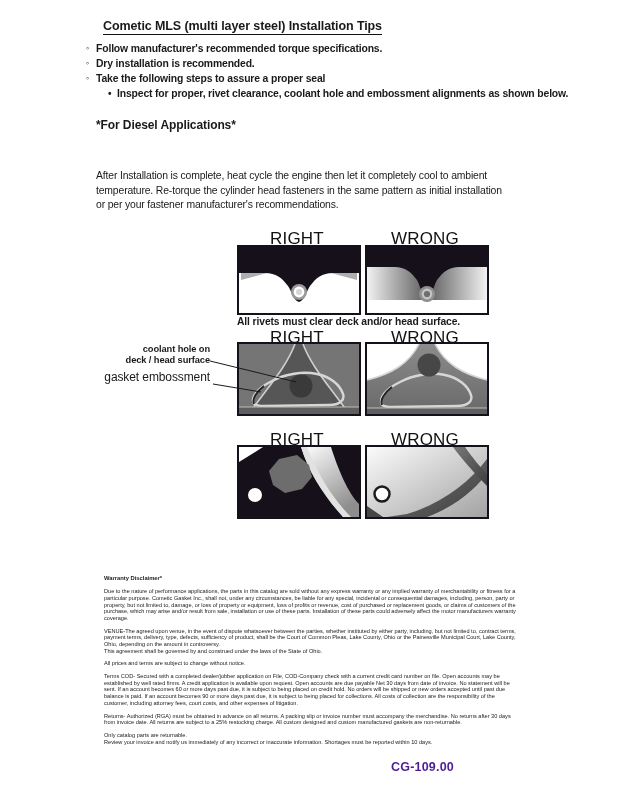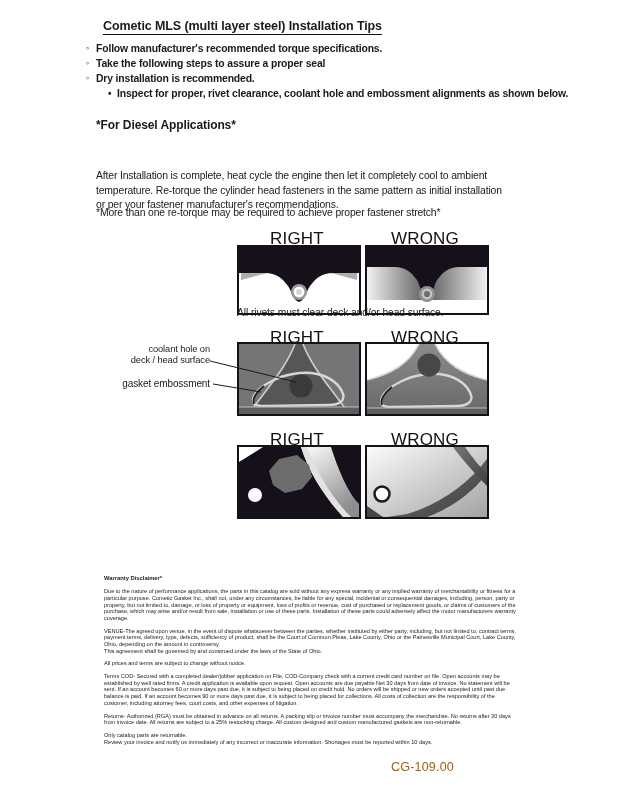--- a/index.html
+++ b/index.html
@@ -20,47 +20,46 @@
   .diesel-heading{left:96px;top:118px;font-size:12px;font-weight:bold;letter-spacing:-0.1px;}
   .body-para{left:96px;width:460px;font-size:10.4px;letter-spacing:-0.15px;line-height:14.6px;white-space:pre-line;}
   .p1{top:135px;}
   .p2{top:169px;}
   .note{top:206px;}
   .dg-header{width:120px;text-align:center;font-size:17px;letter-spacing:0.2px;color:#111;}
   .dg-box{
     width:120px;box-sizing:content-box;border:2px solid #15101a;line-height:0;background:#fff;
   }
   .dg-caption{font-size:10.3px;letter-spacing:-0.1px;line-height:12.5px;white-space:pre-line;}
-  .callouts{left:92px;top:344px;width:118px;text-align:right;font-size:9.3px;line-height:10.8px;white-space:pre-line;letter-spacing:-0.1px;}
-  .callout2{left:92px;top:378px;width:118px;text-align:right;font-size:10px;letter-spacing:-0.1px;}
+  .callouts{left:92px;top:344px;width:118px;text-align:right;font-size:9.3px;line-height:10.8px;white-space:pre-line;letter-spacing:-0.1px;font-weight:bold;}
+  .callout2{left:92px;top:370px;width:118px;text-align:right;font-size:12px;letter-spacing:-0.1px;}
   .pointer-svg{left:208px;top:355px;pointer-events:none;z-index:6;}
   .disclaimer{left:104px;top:575px;width:414px;font-size:5.6px;line-height:6.85px;color:#222;letter-spacing:0;}
   .disclaimer h4{margin:0 0 6px 0;font-size:5.8px;font-weight:bold;}
   .disclaimer p{margin:0 0 5.5px 0;white-space:pre-line;}
-  .page-code{left:391px;top:760px;font-size:12.5px;letter-spacing:0.2px;color:#a16207;}
+  .page-code{left:391px;top:760px;font-size:12.5px;letter-spacing:0.2px;color:#4c1d95;font-weight:bold;}
 </style>
 </head>
 <body>
 
 <div class="page">
 
   <div class="abs title">Cometic MLS (multi layer steel) Installation Tips</div>
 
   <div class="abs bullets">
     <div class="bullet-row"><span class="b">◦</span><span>Follow manufacturer's recommended torque specifications.</span></div>
+    <div class="bullet-row"><span class="b">◦</span><span>Dry installation is recommended.</span></div>
     <div class="bullet-row"><span class="b">◦</span><span>Take the following steps to assure a proper seal</span></div>
-    <div class="bullet-row"><span class="b">◦</span><span>Dry installation is recommended.</span></div>
     <div class="bullet-row sub"><span class="b">•</span><span>Inspect for proper, rivet clearance, coolant hole and embossment alignments as shown below.</span></div>
   </div>
 
   <div class="abs diesel-heading">*For Diesel Applications*</div>
   <div class="abs body-para p2">After Installation is complete, heat cycle the engine then let it completely cool to ambient
 temperature. Re-torque the cylinder head fasteners in the same pattern as initial installation
 or per your fastener manufacturer's recommendations.</div>
-  <div class="abs body-para note">*More than one re-torque may be required to achieve proper fastener stretch*</div>
 
   <div class="abs dg-header" style="left:237px;top:229px;">RIGHT</div>
   <div class="abs dg-header" style="left:365px;top:229px;">WRONG</div>
 
   <div class="abs dg-box" style="left:237px;top:245px;">
     <svg width="120" height="66" viewBox="0 0 120 66">
       <rect width="120" height="66" fill="#ffffff"></rect>
       <polygon points="2,26 28,26 2,33" fill="#aeaeae"></polygon>
       <polygon points="118,26 92,26 118,33" fill="#aeaeae"></polygon>
       <path d="M0,0 H120 V26 H94 C83,26 77,31 71,39 C67,45 66,53 60,55 C54,53 53,45 49,39 C43,31 37,26 26,26 H0 Z" fill="#15101a"></path>
@@ -80,21 +79,21 @@
         </linearGradient>
       </defs>
       <rect width="120" height="66" fill="#ffffff"></rect>
       <rect x="0" y="20" width="120" height="33" fill="url(#g1w)"></rect>
       <path d="M0,0 H120 V20 H92 C82,20 76,25 70,33 C66,40 65,51 60,55 C55,51 54,40 50,33 C44,25 38,20 28,20 H0 Z" fill="#15101a"></path>
       <circle cx="60" cy="47" r="8" fill="#8f8f8f"></circle>
       <circle cx="60" cy="47" r="5.4" fill="#c4c4c4"></circle>
       <circle cx="60" cy="47" r="3.1" fill="#6e6e6e"></circle>
     </svg>
   </div>
-  <div class="abs dg-caption" style="left:237px;top:307px;">All rivets must clear deck and/or head surface.</div>
+  <div class="abs dg-caption" style="left:237px;top:316px;font-weight:bold;">All rivets must clear deck and/or head surface.</div>
 
   <div class="abs dg-header" style="left:237px;top:328px;">RIGHT</div>
   <div class="abs dg-header" style="left:365px;top:328px;">WRONG</div>
 
   <div class="abs callouts">coolant hole on
 deck / head surface</div>
   <div class="abs callout2">gasket embossment</div>
   <svg class="abs pointer-svg" width="110" height="45">
     <line x1="2" y1="6" x2="88" y2="27" stroke="#1a1a1a" stroke-width="1"></line>
     <line x1="5" y1="29" x2="53" y2="37" stroke="#1a1a1a" stroke-width="1"></line>

